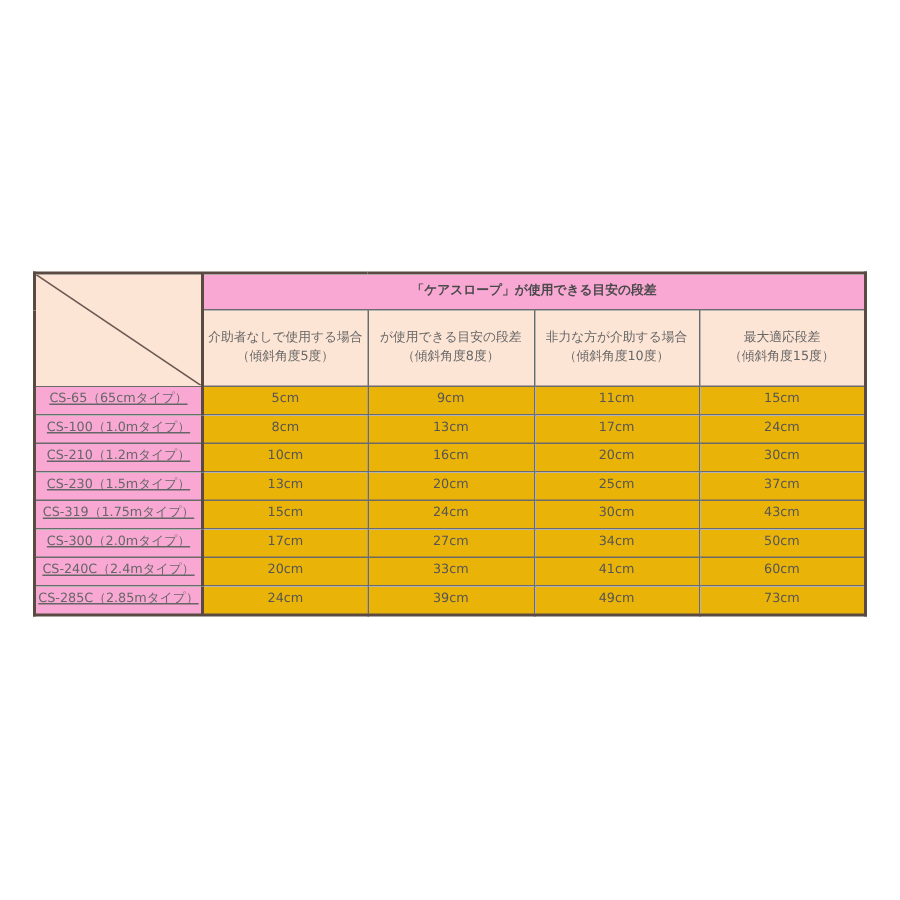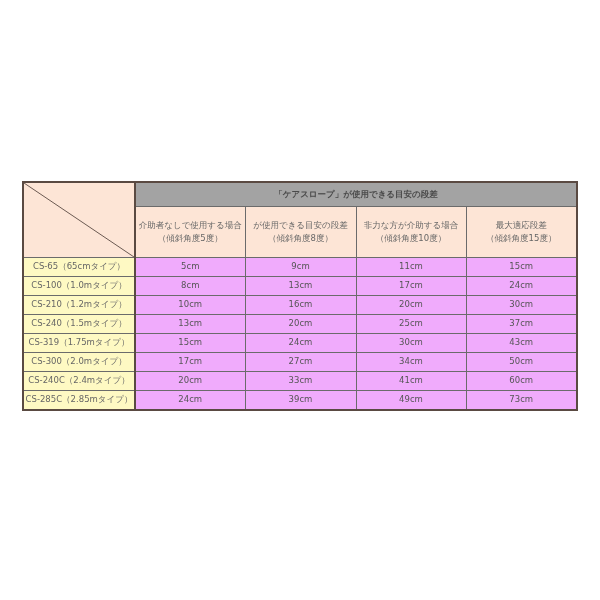--- a/index.html
+++ b/index.html
@@ -39,39 +39,40 @@
       background: #fde5d6;
       position: relative;
       border-right: 2px solid #5a4a42 !important;
     }
     .corner svg {
       position: absolute;
       left: 0; top: 0;
       width: 100%; height: 100%;
     }
     .title-cell {
-      background: #a3a3a3;
+      background: #f9a8d4;
       height: 23px;
       font-weight: bold !important;
       color: #4a4a4a;
       font-size: 8.5px;
     }
     .sub-cell {
       background: #fde5d6;
       height: 50px;
       color: #666666;
     }
     .row-label {
-      background: #fef9c3;
+      background: #f9a8d4;
       height: 18px;
       color: #666666;
       border-right: 2px solid #5a4a42 !important;
+      text-decoration: underline;
     }
     .val {
-      background: #f0abfc;
+      background: #eab308;
       color: #555555;
       height: 18px;
     }
     .sub-line { display: block; }
   </style>
 </head>
 <body>
 
 <table class="slope-table">
   <colgroup>
@@ -124,21 +125,21 @@
     <td class="val">24cm</td>
   </tr>
   <tr>
     <td class="row-label">CS-210（1.2mタイプ）</td>
     <td class="val">10cm</td>
     <td class="val">16cm</td>
     <td class="val">20cm</td>
     <td class="val">30cm</td>
   </tr>
   <tr>
-    <td class="row-label">CS-240（1.5mタイプ）</td>
+    <td class="row-label">CS-230（1.5mタイプ）</td>
     <td class="val">13cm</td>
     <td class="val">20cm</td>
     <td class="val">25cm</td>
     <td class="val">37cm</td>
   </tr>
   <tr>
     <td class="row-label">CS-319（1.75mタイプ）</td>
     <td class="val">15cm</td>
     <td class="val">24cm</td>
     <td class="val">30cm</td>

